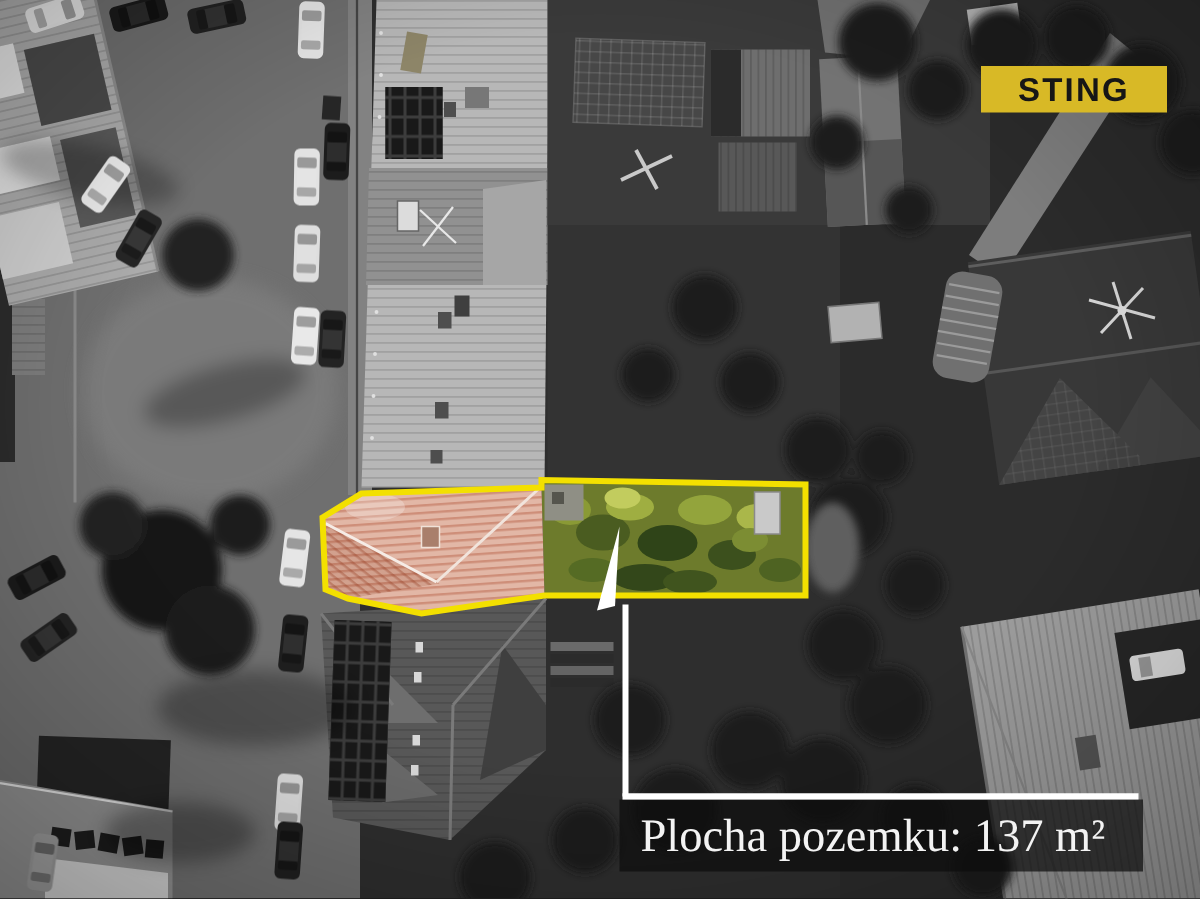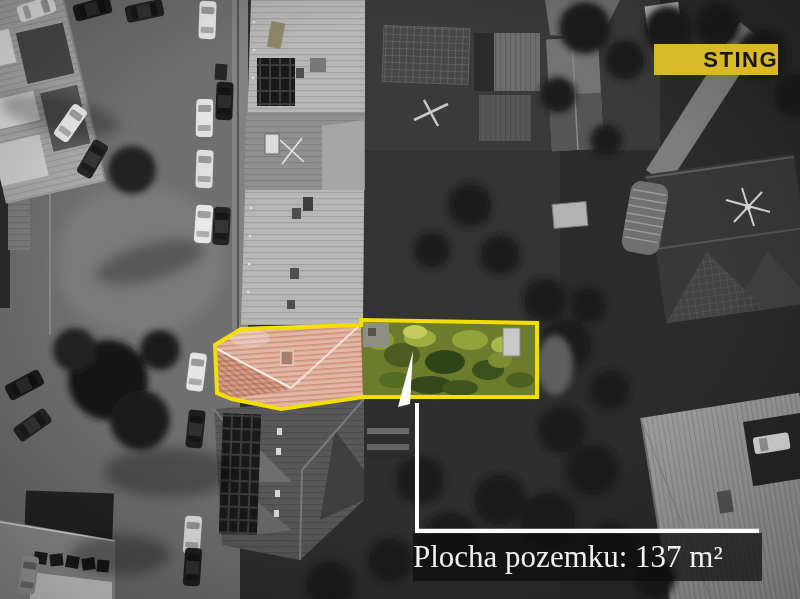--- a/index.html
+++ b/index.html
@@ -1,24 +1,24 @@
 <!DOCTYPE html>
 <html><head>
 <meta charset="utf-8">
 <style>
   html,body{margin:0;padding:0;background:#111;}
   #stage{position:relative;width:800px;height:599px;overflow:hidden;background:#2e2e2e;
          font-family:"Liberation Sans",sans-serif;}
   #scene{position:absolute;left:0;top:0;}
   .logo{position:absolute;left:654px;top:44px;width:124px;height:31px;
         background:#d8b926;color:#161616;font-weight:bold;font-size:22px;line-height:31px;
-        text-align:right;letter-spacing:1.5px;font-family:"Liberation Sans",sans-serif;}
+        text-align:center;letter-spacing:1.5px;font-family:"Liberation Sans",sans-serif;}
   .label-box{position:absolute;left:413px;top:533px;width:349px;height:48px;
         background:rgba(13,13,13,0.72);color:#f3f3f3;font-family:"Liberation Serif",serif;
-        font-size:31px;line-height:48px;box-sizing:border-box;white-space:nowrap;}
+        font-size:31px;line-height:48px;padding-left:14px;box-sizing:border-box;white-space:nowrap;}
 </style>
 </head>
 <body>
 
 <div id="stage">
 
 <svg id="scene" width="800" height="599" viewBox="0 0 800 599">
   <defs>
     <filter id="blur3" x="-40%" y="-40%" width="180%" height="180%">
           <feGaussianBlur stdDeviation="3"></feGaussianBlur>

